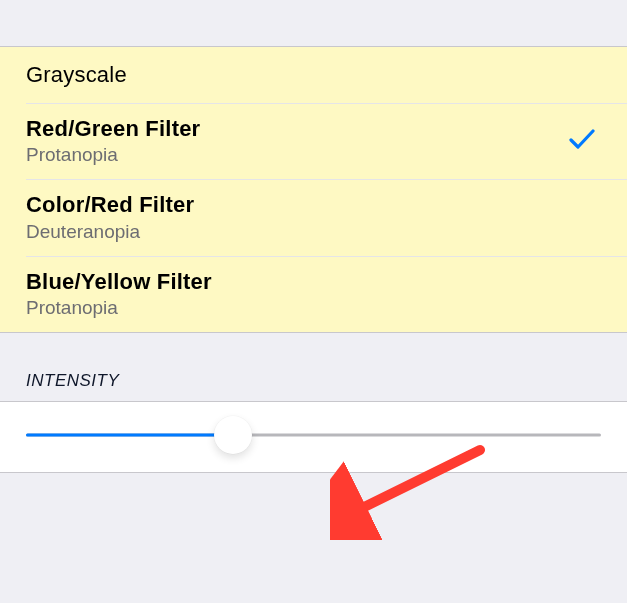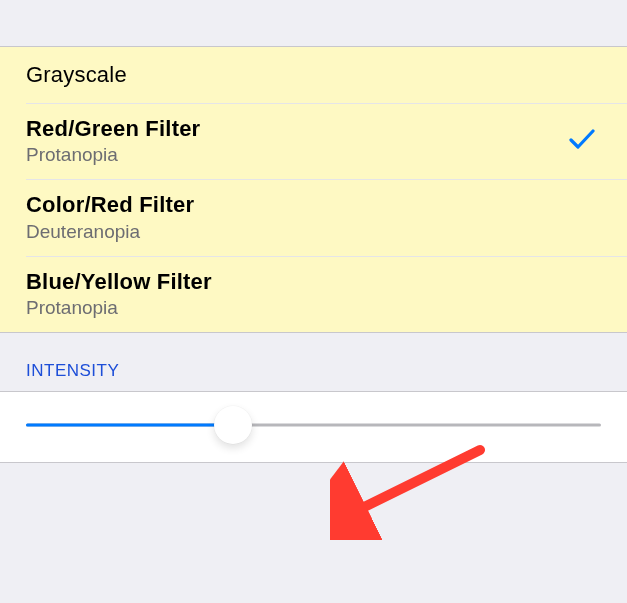--- a/index.html
+++ b/index.html
@@ -48,23 +48,24 @@
     .row-sub {
       font-size: 19px;
       color: #6D6D72;
       margin-top: 2px;
     }
     .row-two .row-label { line-height: 1.2; font-weight: bold; }
     .checkmark { color: #007AFF; flex: 0 0 auto; margin-right: 6px; }
 
     .section-header {
       font-size: 17px;
-      color: #1d4ed8;
+      color: #0f172a;
       letter-spacing: 0.5px;
-      padding: 28px 26px 10px 26px;
+      padding: 38px 26px 10px 26px;
+      font-style: italic;
     }
 
     .slider-section {
       background: #FFFFFF;
       border-top: 1px solid #C8C7CC;
       border-bottom: 1px solid #C8C7CC;
       padding: 18px 26px 22px 26px;
     }
     .slider-track {
       position: relative;

